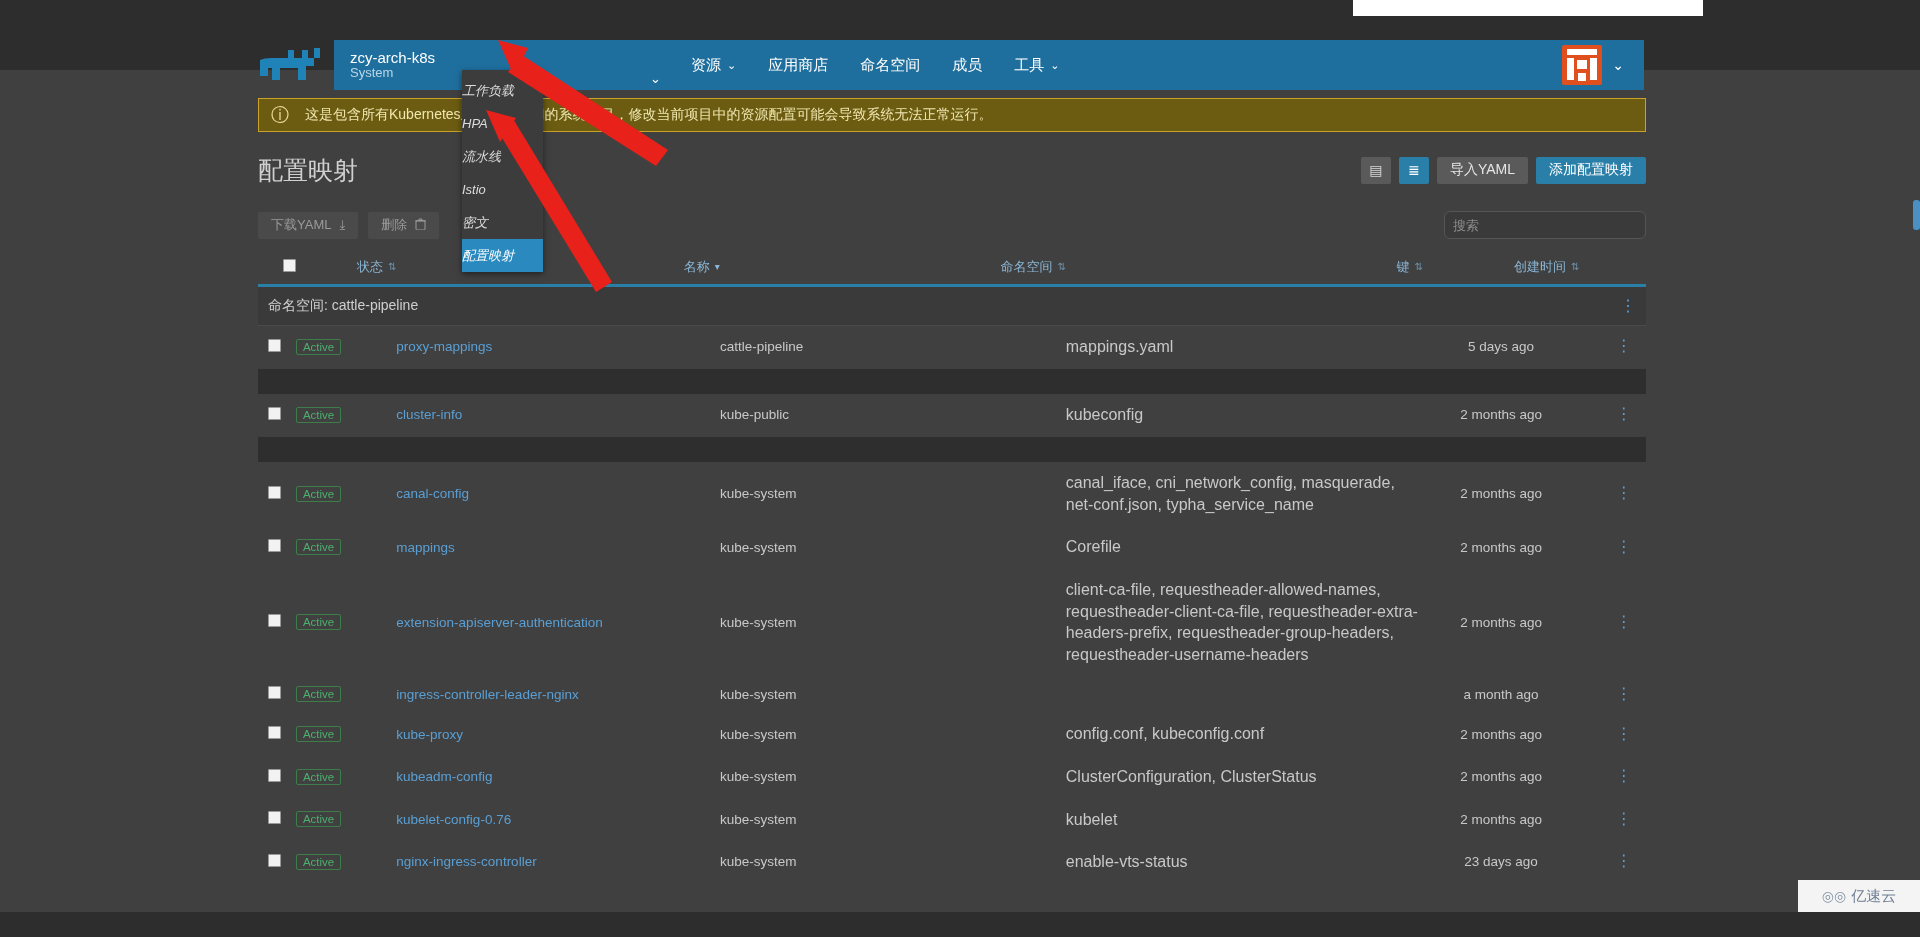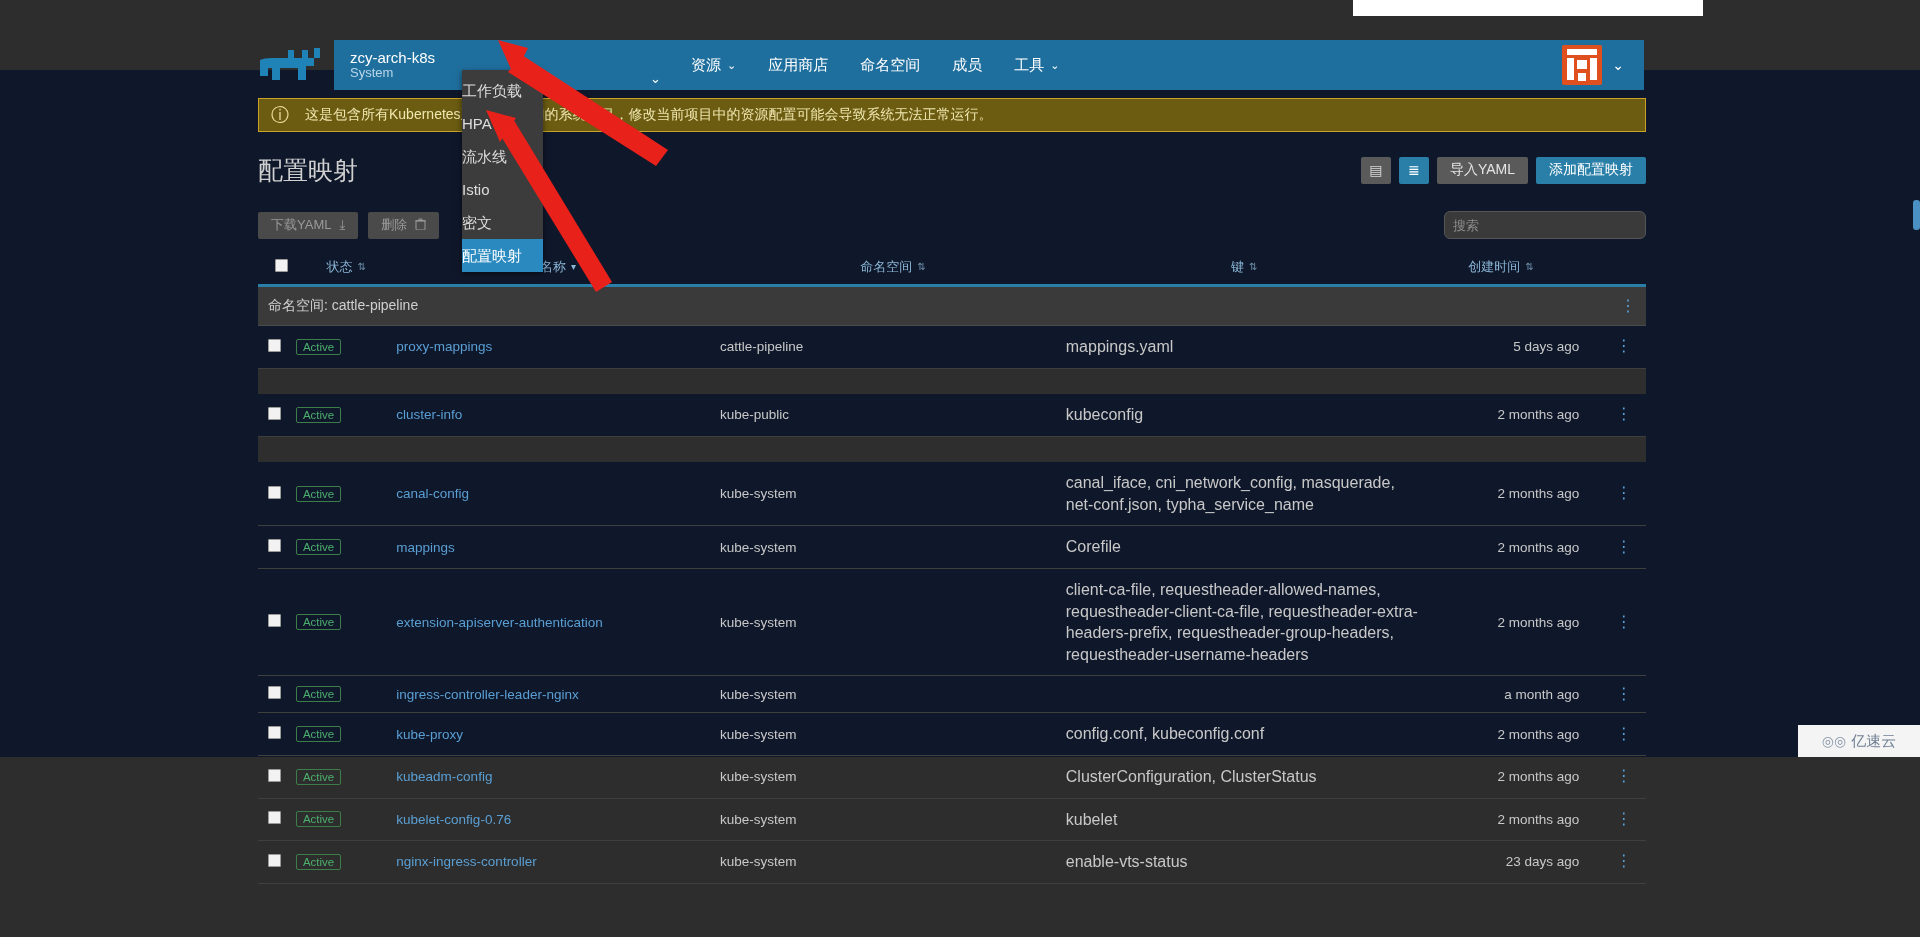--- a/index.html
+++ b/index.html
@@ -5,22 +5,22 @@
   * { box-sizing: border-box; }
   html, body {
     margin: 0; padding: 0;
     width: 1920px; height: 937px;
     background: #2d2d2d;
     font-family: "Liberation Sans", sans-serif;
     overflow: hidden;
   }
   .page {
     position: relative;
-    width: 1920px; height: 757px;
-    background: #0f172a;
+    width: 1920px; height: 912px;
+    background: #404040;
   }
 
   
   .top-strip {
     position: absolute; top: 0; left: 0; width: 1920px; height: 20px;
     background: #2d2d2d;
   }
   .top-strip-white {
     position: absolute; top: 0; left: 1353px; width: 350px; height: 16px;
     background: #ffffff;
@@ -82,23 +82,23 @@
   .dropdown {
     position: absolute; left: 462px; top: 70px;
     width: 81px;
     background: #3c3c3c;
     z-index: 40;
     box-shadow: 0 2px 6px rgba(0,0,0,.5);
     padding: 4px 0 0 0;
   }
   .dd-item {
     height: 33px; line-height: 33px;
-    color: #dddddd; font-size: 15px;
+    color: #dddddd; font-size: 13px;
     padding-left: 0;
-    cursor: pointer; white-space: nowrap;
+    cursor: pointer; white-space: nowrap; font-style: italic;
   }
   .dd-item.active { background: #2a8ac0; color: #ffffff; }
 
   
   .content {
     position: absolute; left: 258px; top: 78px;
     width: 1388px;
   }
 
   .warning {
@@ -152,21 +152,21 @@
     color: #9a9a9a; font-size: 13px;
     padding: 0 8px; border-radius: 6px;
     outline: none;
     font-family: "Liberation Sans", sans-serif;
   }
   .search-box::placeholder { color: #8d8d8d; }
 
   
   table.grid { width: 100%; border-collapse: collapse; margin-top: 12px; }
   table.grid th {
-    text-align: center; font-weight: normal;
+    text-align: right; font-weight: normal;
     color: #8ab6d6; font-size: 13px;
     padding: 6px 0 8px 0;
     border-bottom: 3px solid #2a7fa8;
     white-space: nowrap;
   }
   .th-inner { display: inline-flex; align-items: center; gap: 5px; }
   .sort { color: #6f93ad; font-size: 10px; line-height: 1; }
   .sort.down { color: #8ab6d6; }
 
   .grp-row td {
@@ -201,21 +201,21 @@
     cursor: pointer; line-height: .8; text-align: center;
   }
   .spacer-row td { height: 26px; background: #2e2e2e; border: none; }
 
   
   .c-chk  { width: 34px; padding-left: 10px !important; }
   .c-st   { width: 90px; }
   .c-name { width: 290px; }
   .c-ns   { width: 310px; }
   .c-key  { width: 320px; }
-  .c-time { width: 160px; text-align: right; padding-right: 22px !important; }
+  .c-time { width: 160px; text-align: center; padding-right: 22px !important; }
   .c-act  { width: 40px; text-align: center; }
 
   
   .arrows { position: absolute; left: 0; top: 0; width: 1920px; height: 937px; pointer-events: none; z-index: 60; }
 
   
   .scroll-nub {
     position: absolute; right: 0; top: 200px;
     width: 7px; height: 30px; background: #4a90c2; border-radius: 3px;
   }

